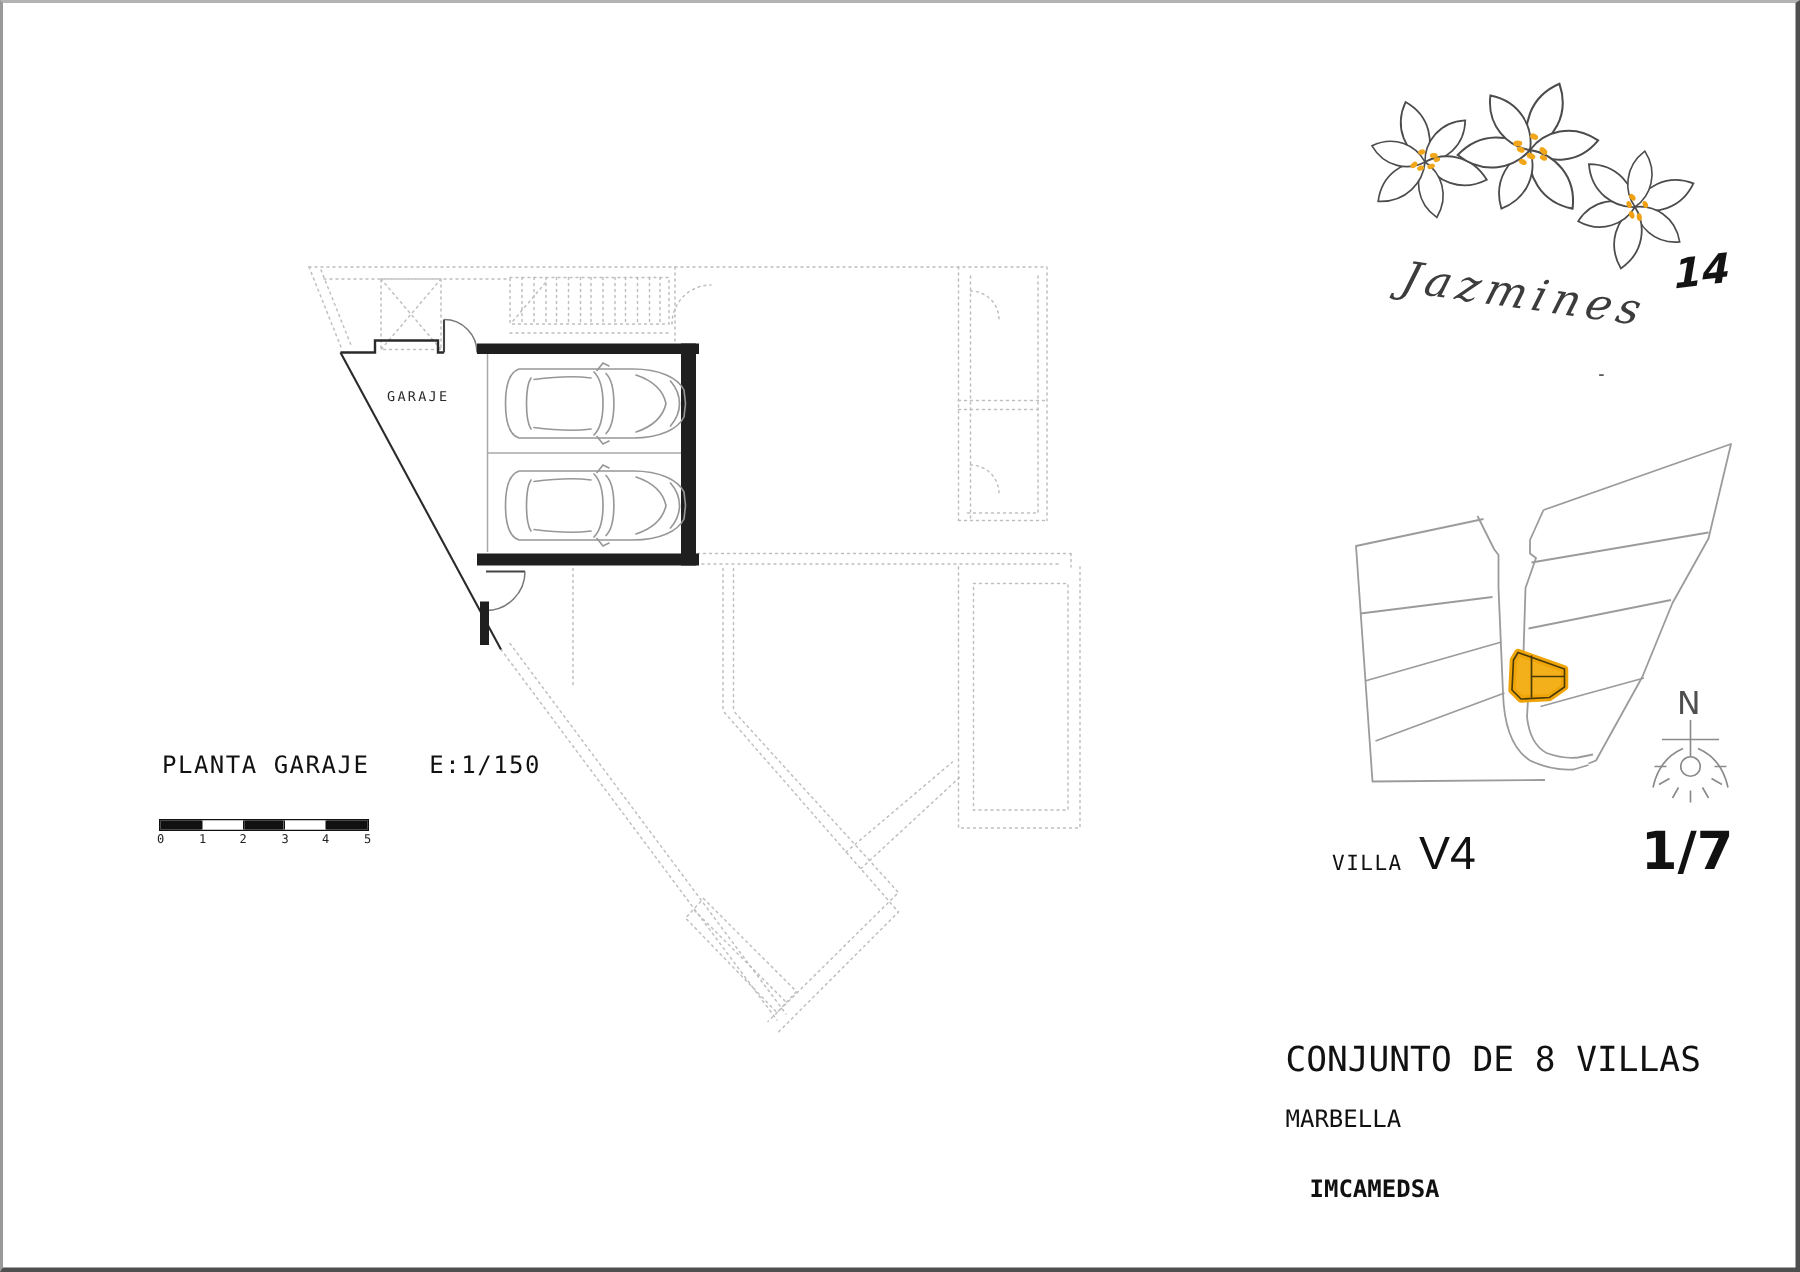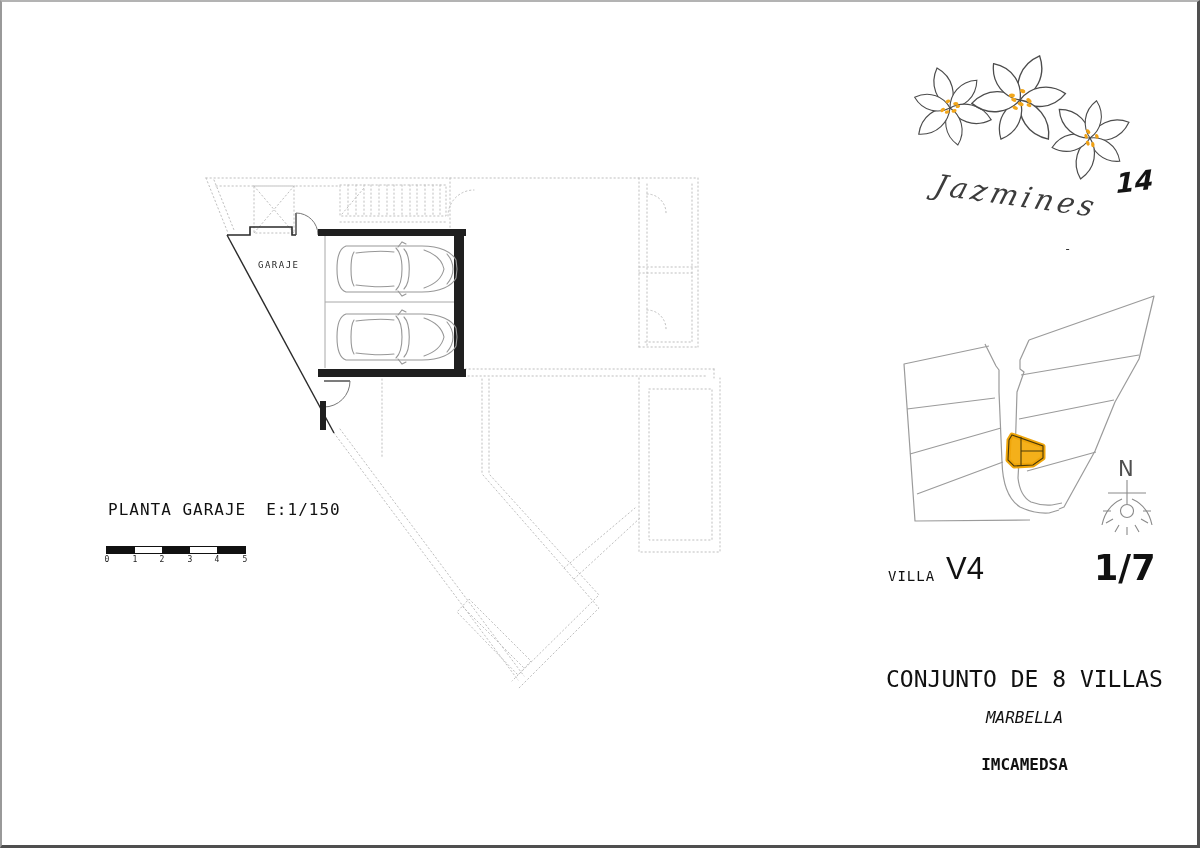--- a/index.html
+++ b/index.html
@@ -9,46 +9,46 @@
     border-top:2px solid #b3b3b3;border-left:2px solid #999999;
     border-right:3px solid #4f4f4f;border-bottom:3px solid #4f4f4f;
     font-family:"DejaVu Sans Mono", monospace;color:#1a1a1a;
   }
   .plan-svg{position:absolute;left:0;top:0;}
   .abs{position:absolute;white-space:nowrap;}
   .mono{font-family:"DejaVu Sans Mono", monospace;}
   .sans{font-family:"DejaVu Sans", sans-serif;}
 
   .garaje-label{left:256px;top:258px;font-size:9px;font-weight:normal;letter-spacing:1.5px;color:#2a2a2a;}
-  .plan-title{left:106px;top:498px;font-size:16px;letter-spacing:1px;display:flex;gap:20px;color:#111;justify-content:flex-end;}
+  .plan-title{left:106px;top:498px;font-size:16px;letter-spacing:1px;display:flex;gap:40px;color:#111;justify-content:flex-end;}
   .scalebar{left:104px;top:544px;width:140px;height:22px;}
   .scalebar .bar{display:flex;width:138px;height:6px;border:1px solid #111;box-sizing:content-box;}
   .scalebar .seg{flex:1 1 0;}
   .seg.d{background:#111;}
   .seg.l{background:#fff;border-left:1px solid #111;border-right:1px solid #111;}
   .scalebar .tick{position:absolute;top:9px;font-size:8px;color:#222;transform:translateX(-50%);}
 
   .logo-script{left:938px;top:166px;font-family:"DejaVu Serif", serif;font-style:italic;
     font-size:29px;letter-spacing:4px;color:#3c3c3c;transform:rotate(8deg) skewX(-8deg);transform-origin:left top;}
   .logo-number{left:1114px;top:164px;font-family:"DejaVu Sans", sans-serif;font-weight:bold;font-style:italic;
     font-size:27px;color:#141414;transform:rotate(-7deg) skewX(-6deg);}
   .logo-dash{left:1062px;top:240px;font-size:12px;color:#333;}
 
   .north-label{left:1116px;top:455px;font-size:21px;color:#4f4f4f;font-family:"DejaVu Sans", sans-serif;}
 
   .villa-label{left:886px;top:566px;font-size:14px;letter-spacing:1px;color:#111;text-align:right;}
   .villa-number{left:944px;top:549px;font-size:31px;color:#111;font-family:Liberation Sans, sans-serif;}
   .sheet-number{left:1092px;top:546px;font-size:35px;color:#111;font-family:"DejaVu Sans", sans-serif;font-weight:bold;}
 
-  .titleblock{left:855px;top:664px;width:335px;text-align:center;}
+  .titleblock{left:855px;top:692px;width:335px;}
   .project-title{font-size:23px;letter-spacing:0px;color:#111;margin:0 0 16px 0;}
   .addr1{font-size:16px;margin:0 0 2px 0;color:#111;}
-  .addr2{font-size:16px;margin:0 0 28px 0;color:#111;font-style:italic;}
+  .addr2{font-size:16px;margin:0 0 28px 0;color:#111;}
   .promo-label{font-size:13px;margin:0 0 2px 0;color:#111;}
-  .promo-name{font-size:16px;font-weight:bold;color:#111;margin:0;}
+  .promo-name{font-size:16px;font-weight:bold;color:#111;margin:16px;}
 </style>
 </head>
 <body>
 
 <div class="sheet">
 
   <svg class="plan-svg" width="1200" height="848" viewBox="0 0 1200 848">
     <defs>
       <g id="car-shape">
         <path d="M12,2 H88 C106,2 118,8 122,16 L123,25 L122,34 C118,42 106,48 88,48 H12 C6,46 3,38 3,25 C3,12 6,4 12,2 Z"></path>

